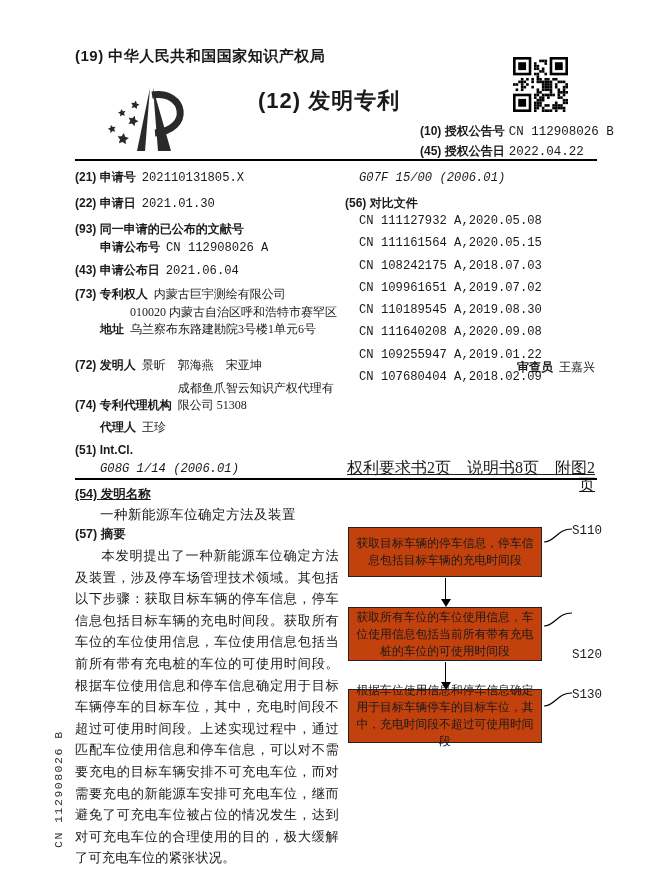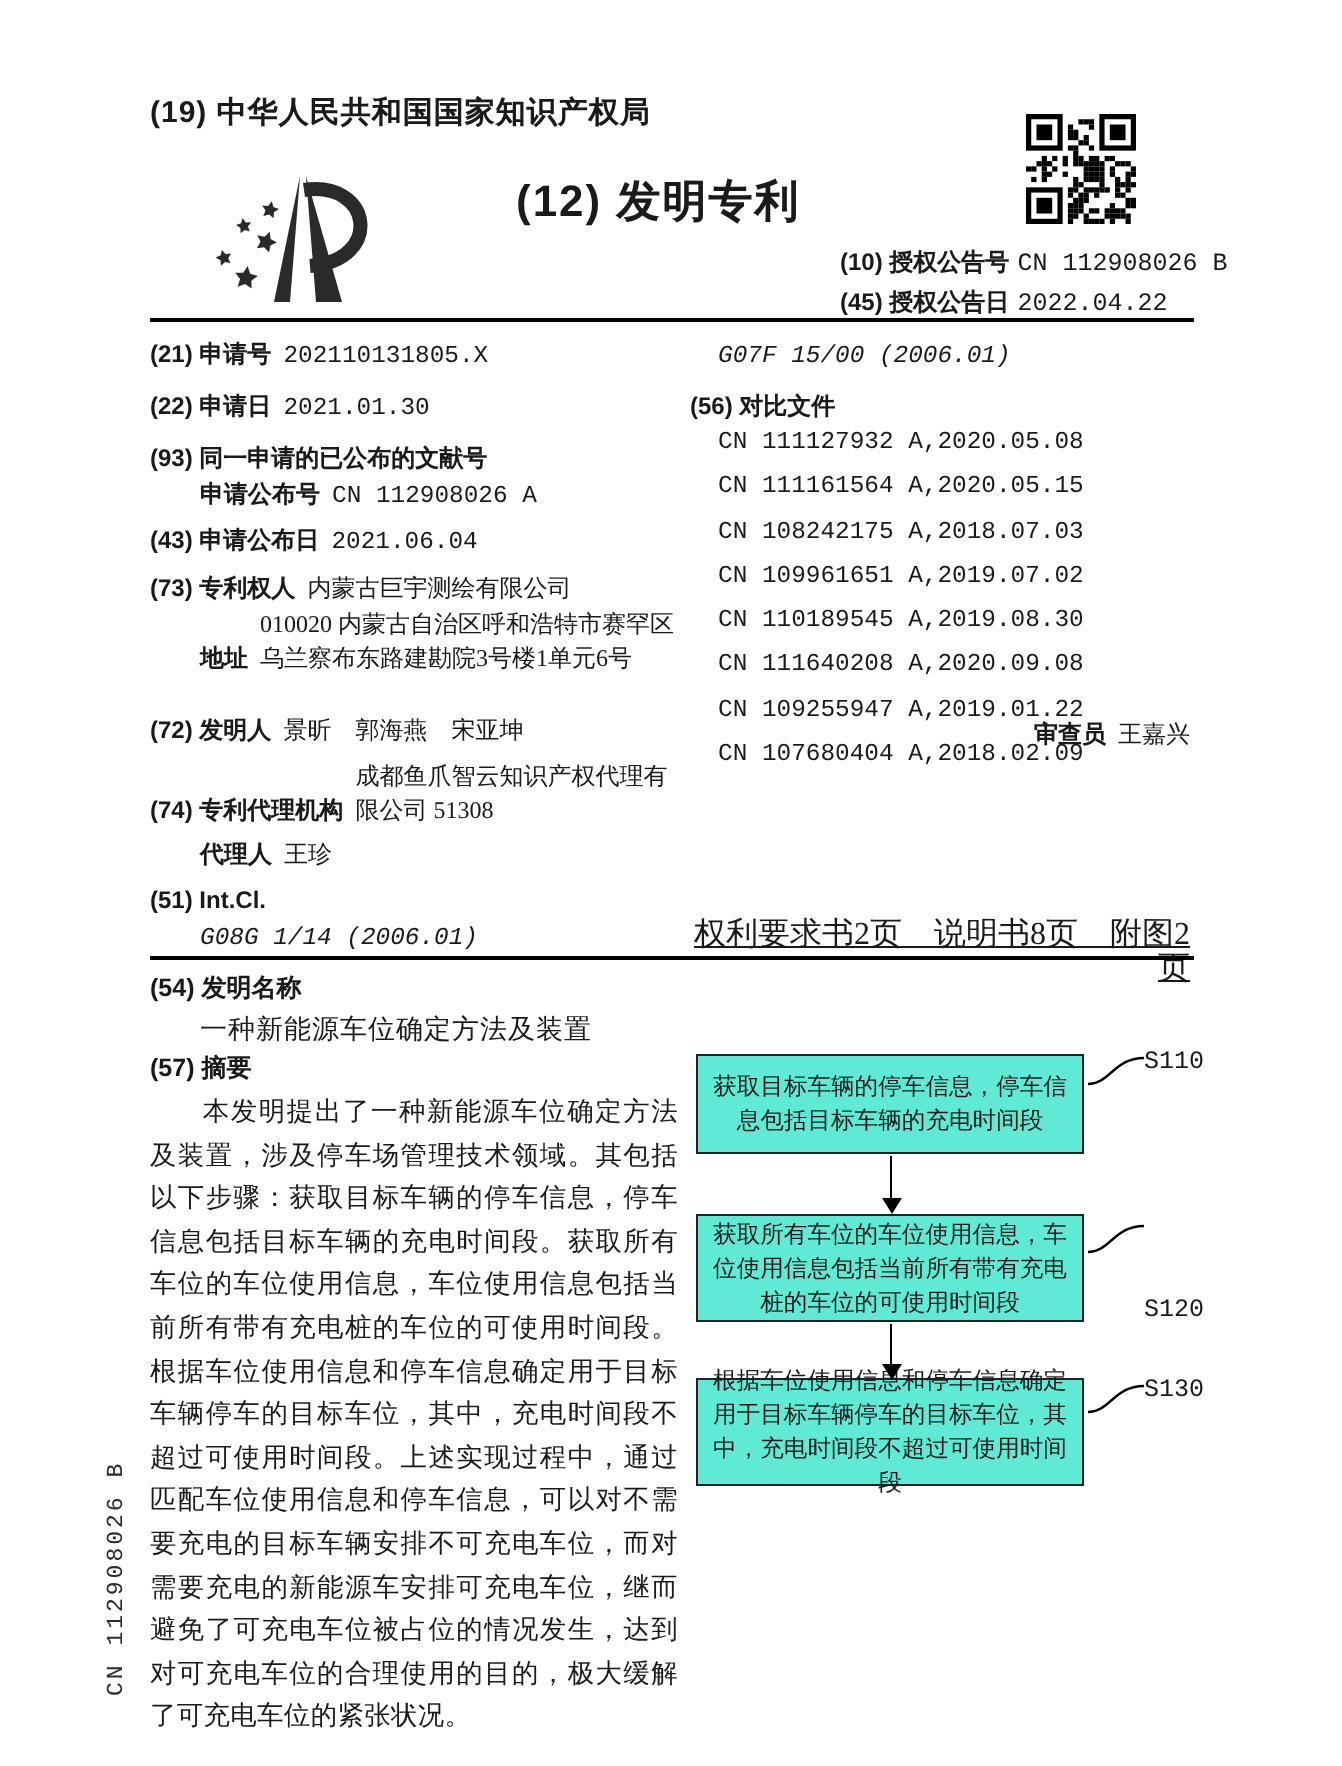--- a/index.html
+++ b/index.html
@@ -32,29 +32,29 @@
   .colR .row{left:270px;width:250px;}
   .colR .sub{left:284px;width:236px;}
   .flexrow{display:flex;align-items:flex-end;}
   .flexrow .val{flex:1;}
   .italic{font-style:italic;}
   .refs div{margin-bottom:5.3px;white-space:nowrap;}
   .pages-note{left:270px;top:296px;width:247px;text-align:right;padding-right:5px;font-size:16px;text-decoration:underline;}
 
   
   .t-label{font-family:"Liberation Sans","DejaVu Sans",sans-serif;font-weight:bold;font-size:12.5px;}
-  .t54{left:75px;top:486px;}
+  .t54{left:75px;top:486px;text-decoration:underline;}
   .invention-name{left:100px;top:506px;font-size:13.5px;letter-spacing:.5px;}
   .t57{left:75px;top:526px;}
   .abstract{left:75px;top:545px;width:264px;font-size:13.2px;line-height:21.6px;
     text-align:justify;text-indent:2em;letter-spacing:.2px;}
 
   
   .flowchart{left:346px;top:522px;width:252px;height:232px;}
-  .fbox{position:absolute;left:2px;width:194px;border:1.2px solid #222;background:#5eead4;
+  .fbox{position:absolute;left:2px;width:194px;border:1.2px solid #222;background:#c2410c;
     display:flex;align-items:center;justify-content:center;text-align:center;
     font-family:"Liberation Sans","DejaVu Sans",sans-serif;font-size:11.8px;line-height:17px;
     padding:1px 3px;box-sizing:border-box;}
   .fbox1{top:5px;height:50px;}
   .fbox2{top:85px;height:54px;}
   .fbox3{top:167px;height:54px;}
   .step-label{position:absolute;left:226px;font-size:12.5px;}
   .sl1{top:2px;}.sl2{top:86px;margin-top:40px;}.sl3{top:166px;}
   .leader{position:absolute;left:197px;width:30px;height:18px;}
   .ld1{top:4px;}.ld2{top:88px;}.ld3{top:168px;}

